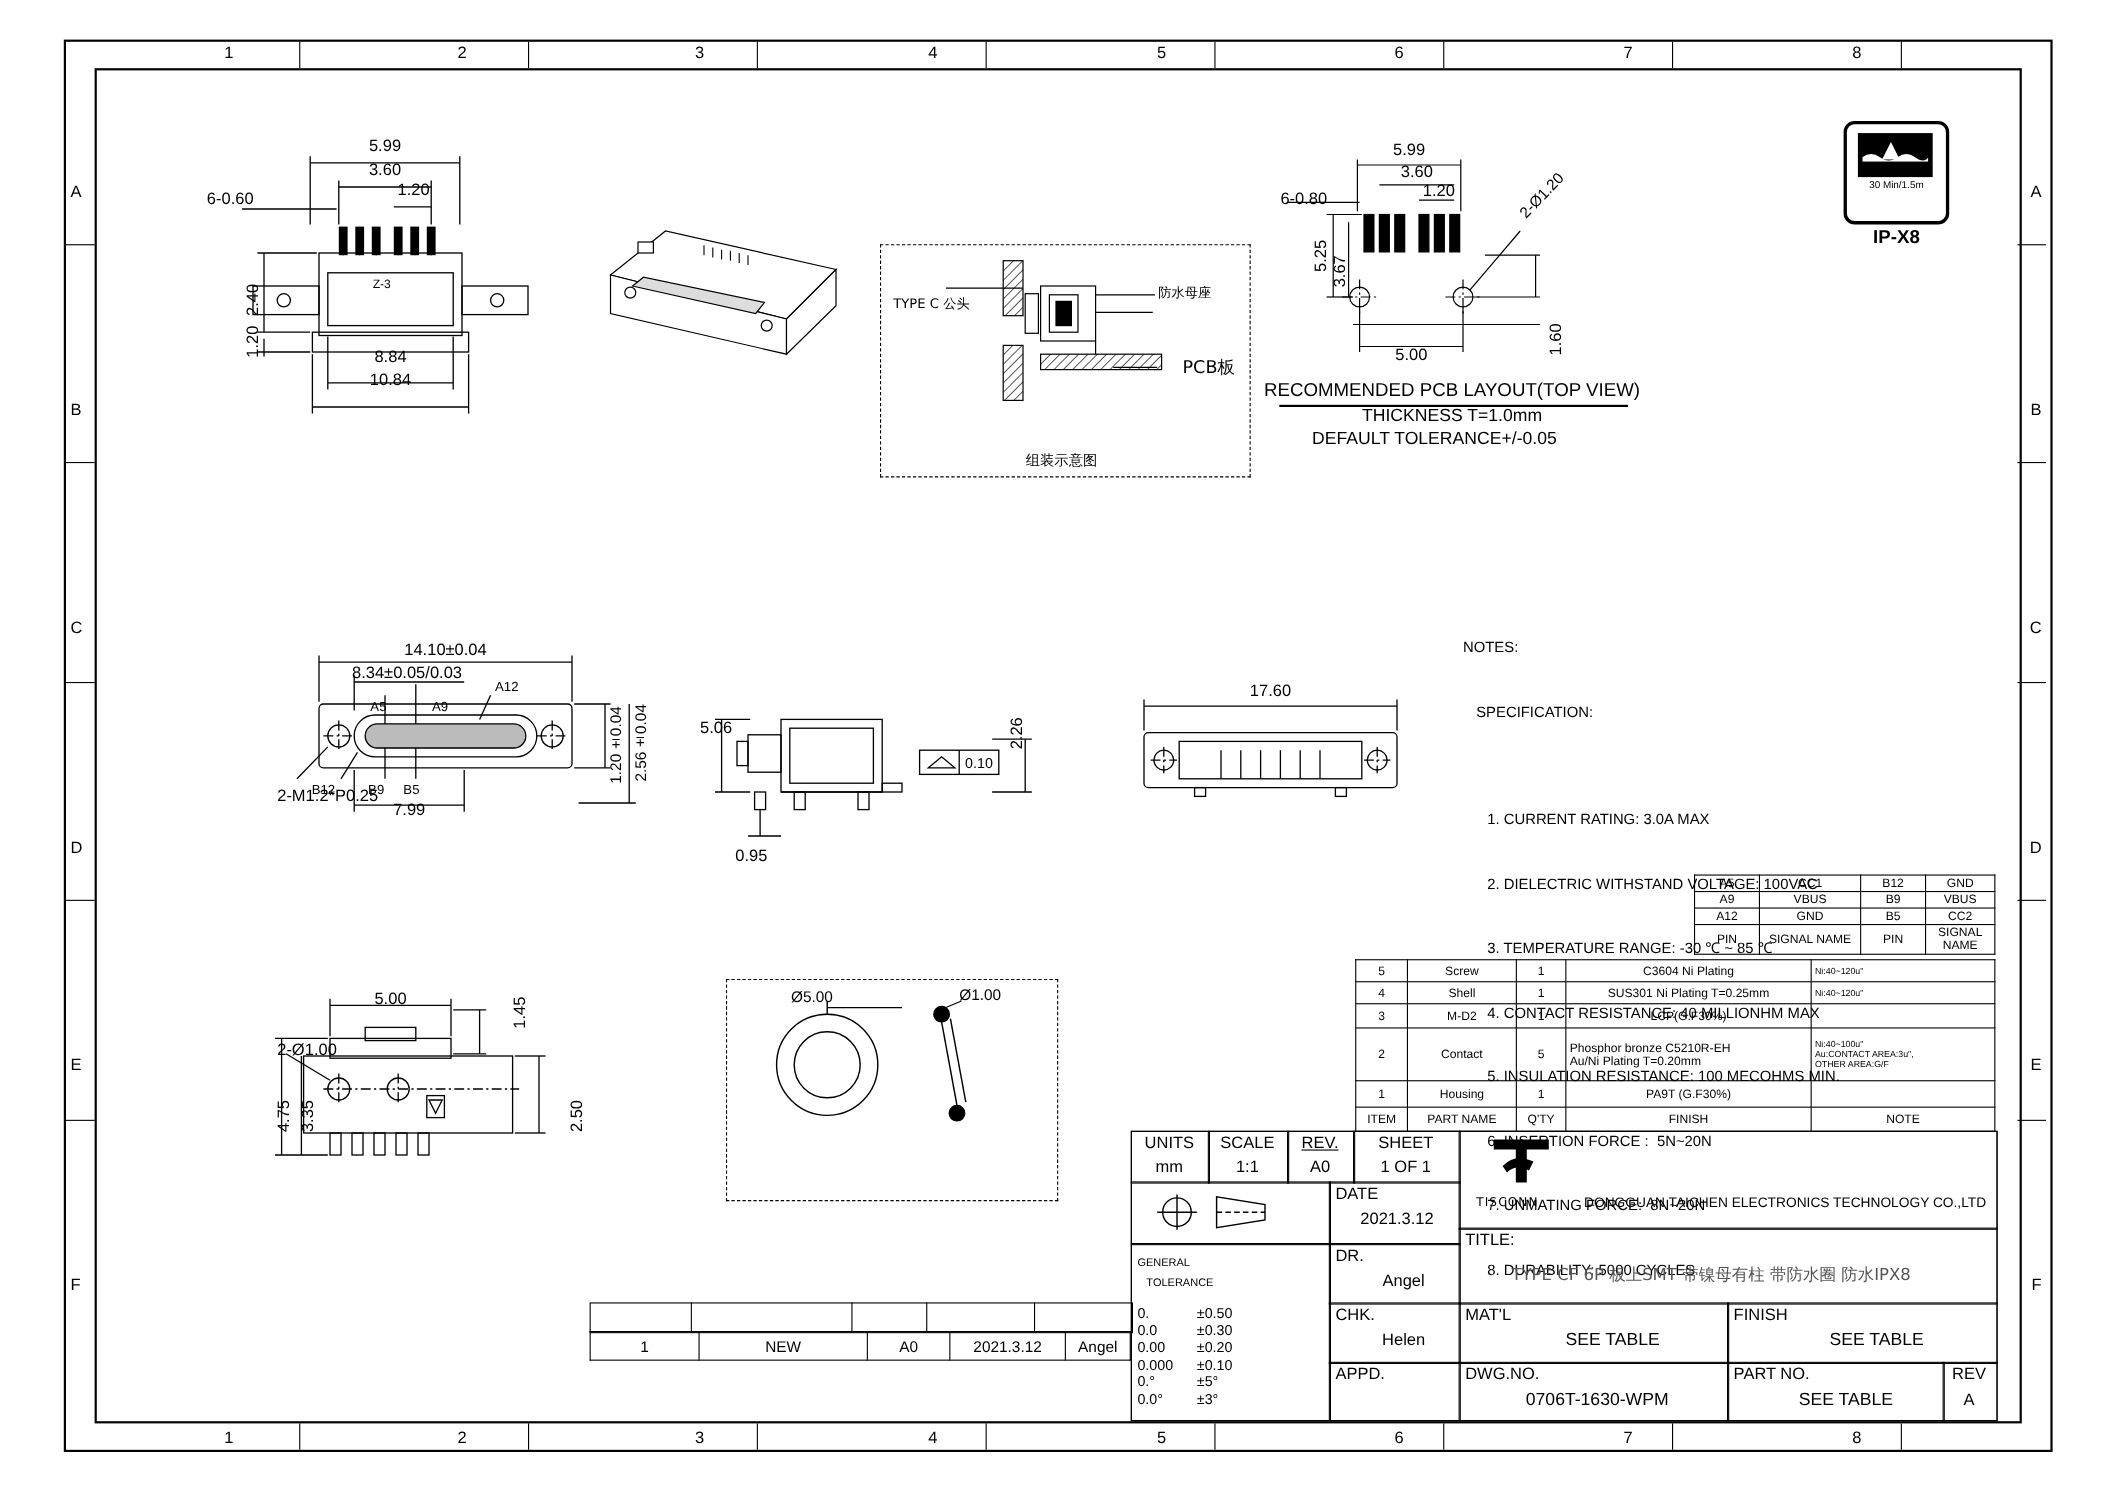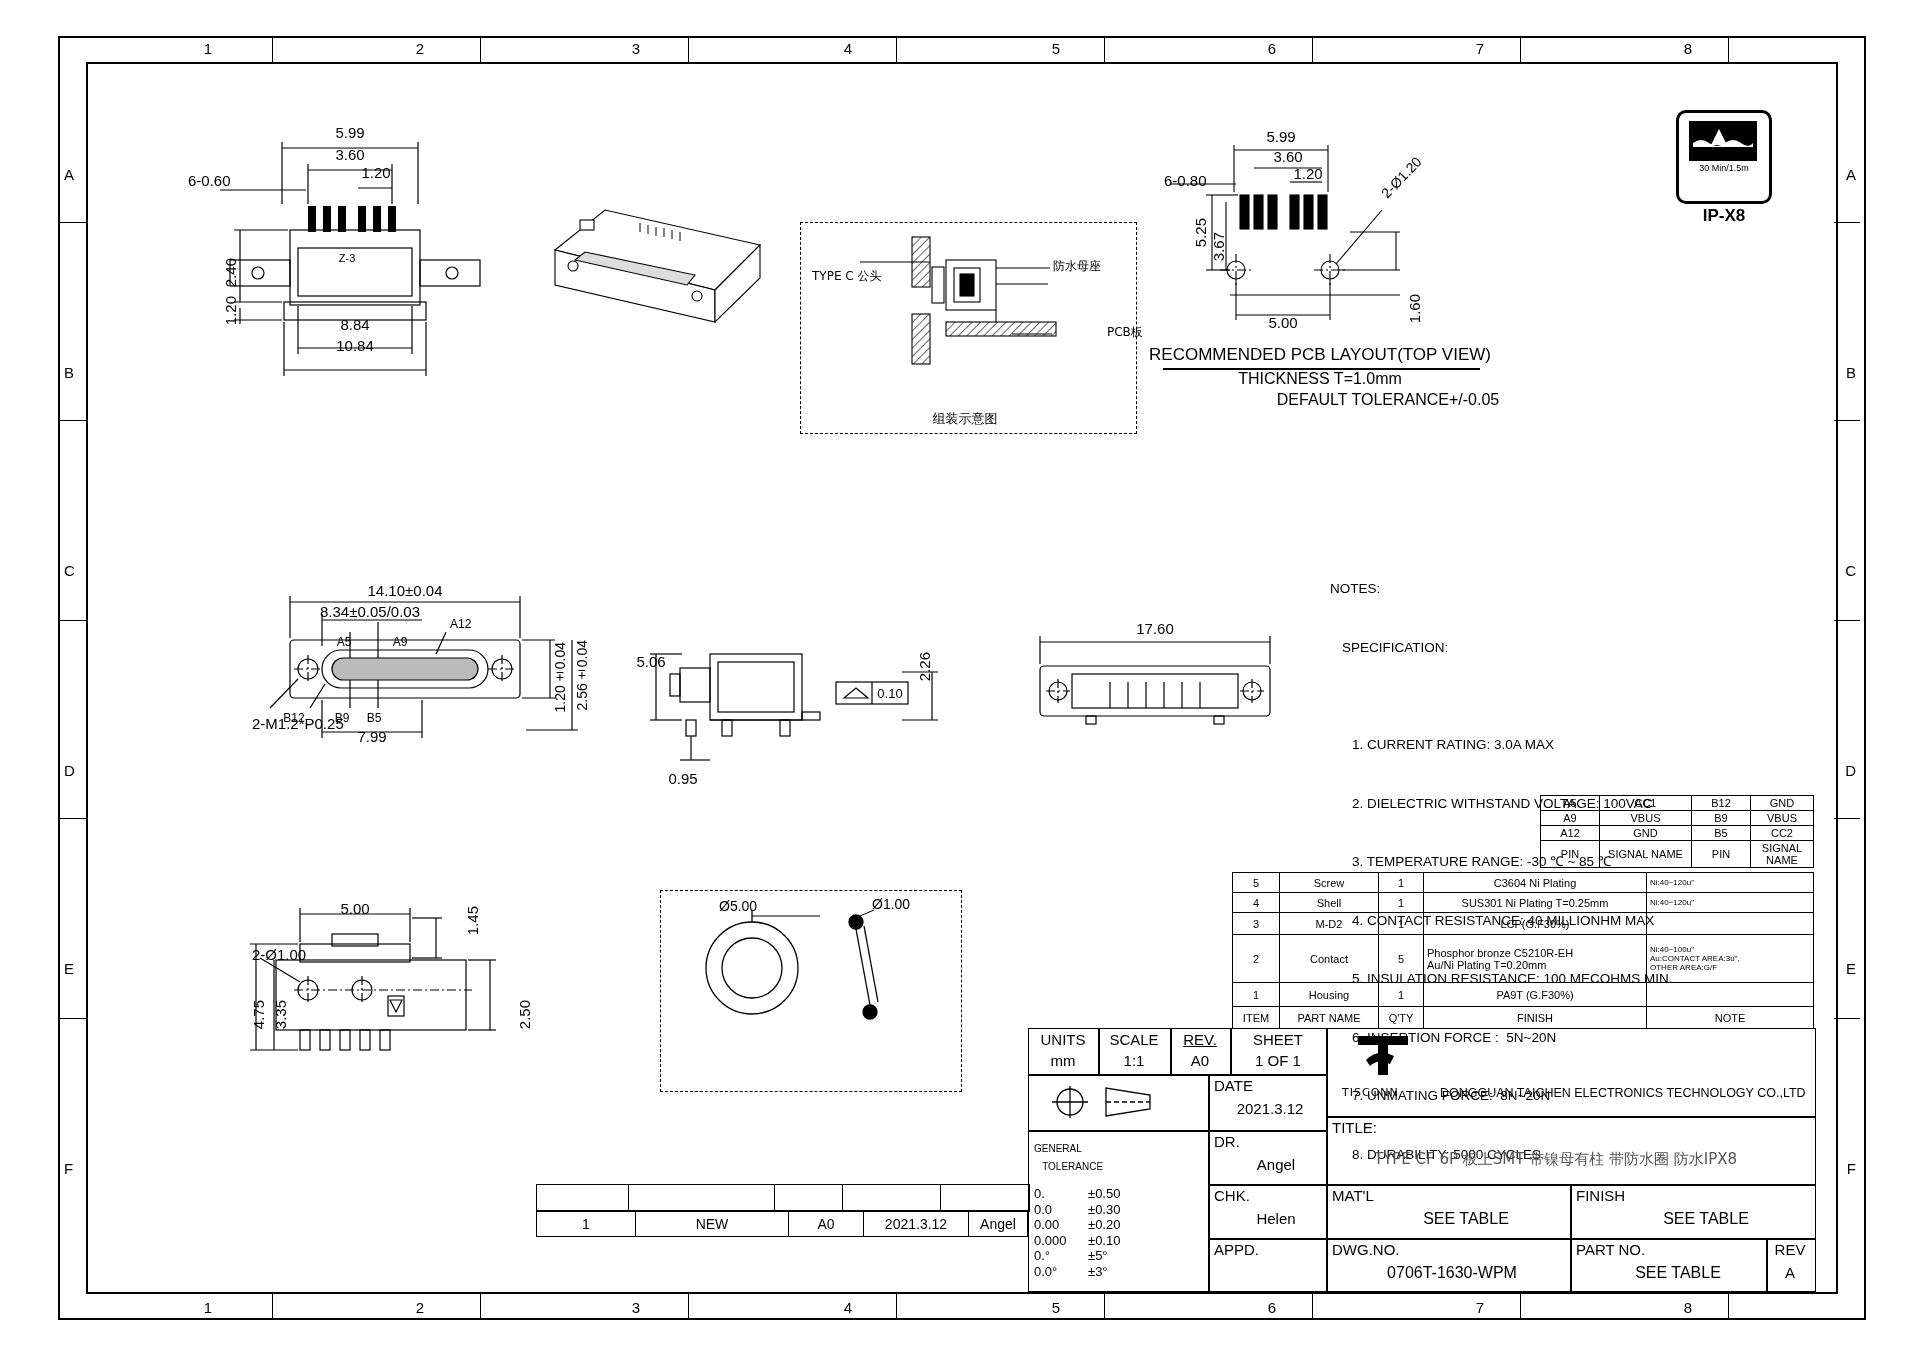--- a/index.html
+++ b/index.html
@@ -211,21 +211,21 @@
       <line x1="196" y1="62" x2="248" y2="62"></line>
       <rect x="146" y="100" width="110" height="14" fill="url(#hatch)"></rect>
       <line x1="196" y1="88" x2="196" y2="100"></line>
       <line x1="212" y1="112" x2="252" y2="112"></line>
       <line x1="130" y1="40" x2="60" y2="40"></line>
       <line x1="196" y1="46" x2="250" y2="46"></line>
     </g>
   </svg>
   <div class="lbl cn" style="left:812px;top:268px;font-size:12px;">TYPE C 公头</div>
   <div class="lbl cn" style="left:1053px;top:258px;font-size:12px;">防水母座</div>
-  <div class="lbl cn" style="left:1107px;top:324px;font-size:12px;">PCB板</div>
+  <div class="lbl cn" style="left:1075px;top:324px;font-size:16px;">PCB板</div>
   <div class="lblc cn" style="left:965px;top:410px;font-size:13px;">组装示意图</div>
 
   <div>
     <svg width="320" height="240" style="position:absolute;left:1150px;top:140px;">
       <g stroke="#000" fill="none" stroke-width="1.1">
 
         <rect x="90" y="55" width="9" height="34" fill="#000"></rect>
         <rect x="104" y="55" width="9" height="34" fill="#000"></rect>
         <rect x="118" y="55" width="9" height="34" fill="#000"></rect>
         <rect x="140" y="55" width="9" height="34" fill="#000"></rect>
@@ -269,21 +269,21 @@
     <div class="lblc" style="left:1308px;top:165px;font-size:15px;">1.20</div>
     <div class="lbl" style="left:1164px;top:172px;font-size:15px;">6-0.80</div>
     <div class="lbl" style="left:1378px;top:190px;font-size:14px;transform:rotate(-46deg);transform-origin:left top;"><span>2-Ø1.20</span></div>
     <div class="lbl" style="left:1192px;top:218px;font-size:15px;writing-mode:vertical-rl;transform:rotate(180deg);"><span>5.25</span></div>
     <div class="lbl" style="left:1210px;top:232px;font-size:15px;writing-mode:vertical-rl;transform:rotate(180deg);"><span>3.67</span></div>
     <div class="lblc" style="left:1283px;top:314px;font-size:15px;">5.00</div>
     <div class="lbl" style="left:1406px;top:294px;font-size:15px;writing-mode:vertical-rl;transform:rotate(180deg);"><span>1.60</span></div>
     <div class="lblc" style="left:1320px;top:345px;font-size:17px;">RECOMMENDED PCB LAYOUT(TOP VIEW)</div>
     <div class="ln hl" style="left:1163px;top:368px;width:317px;height:2px;"></div>
     <div class="lblc" style="left:1320px;top:370px;font-size:16px;">THICKNESS T=1.0mm</div>
-    <div class="lblc" style="left:1388px;top:391px;font-size:16px;">DEFAULT TOLERANCE+/-0.05</div>
+    <div class="lblc" style="left:1304px;top:391px;font-size:16px;">DEFAULT TOLERANCE+/-0.05</div>
   </div>
 
   <div class="ipbadge">
     <div class="inner"></div>
     <svg class="wave" viewBox="0 0 60 20">
       <polygon points="26,2 34,18 18,18" fill="#fff"></polygon>
       <path d="M0 16 Q8 10 16 16 T32 16 T48 16 T60 16 L60 20 L0 20 Z" fill="#fff"></path>
     </svg>
     <div class="t1">30 Min/1.5m</div>
     <div class="t2">IP-X8</div>

